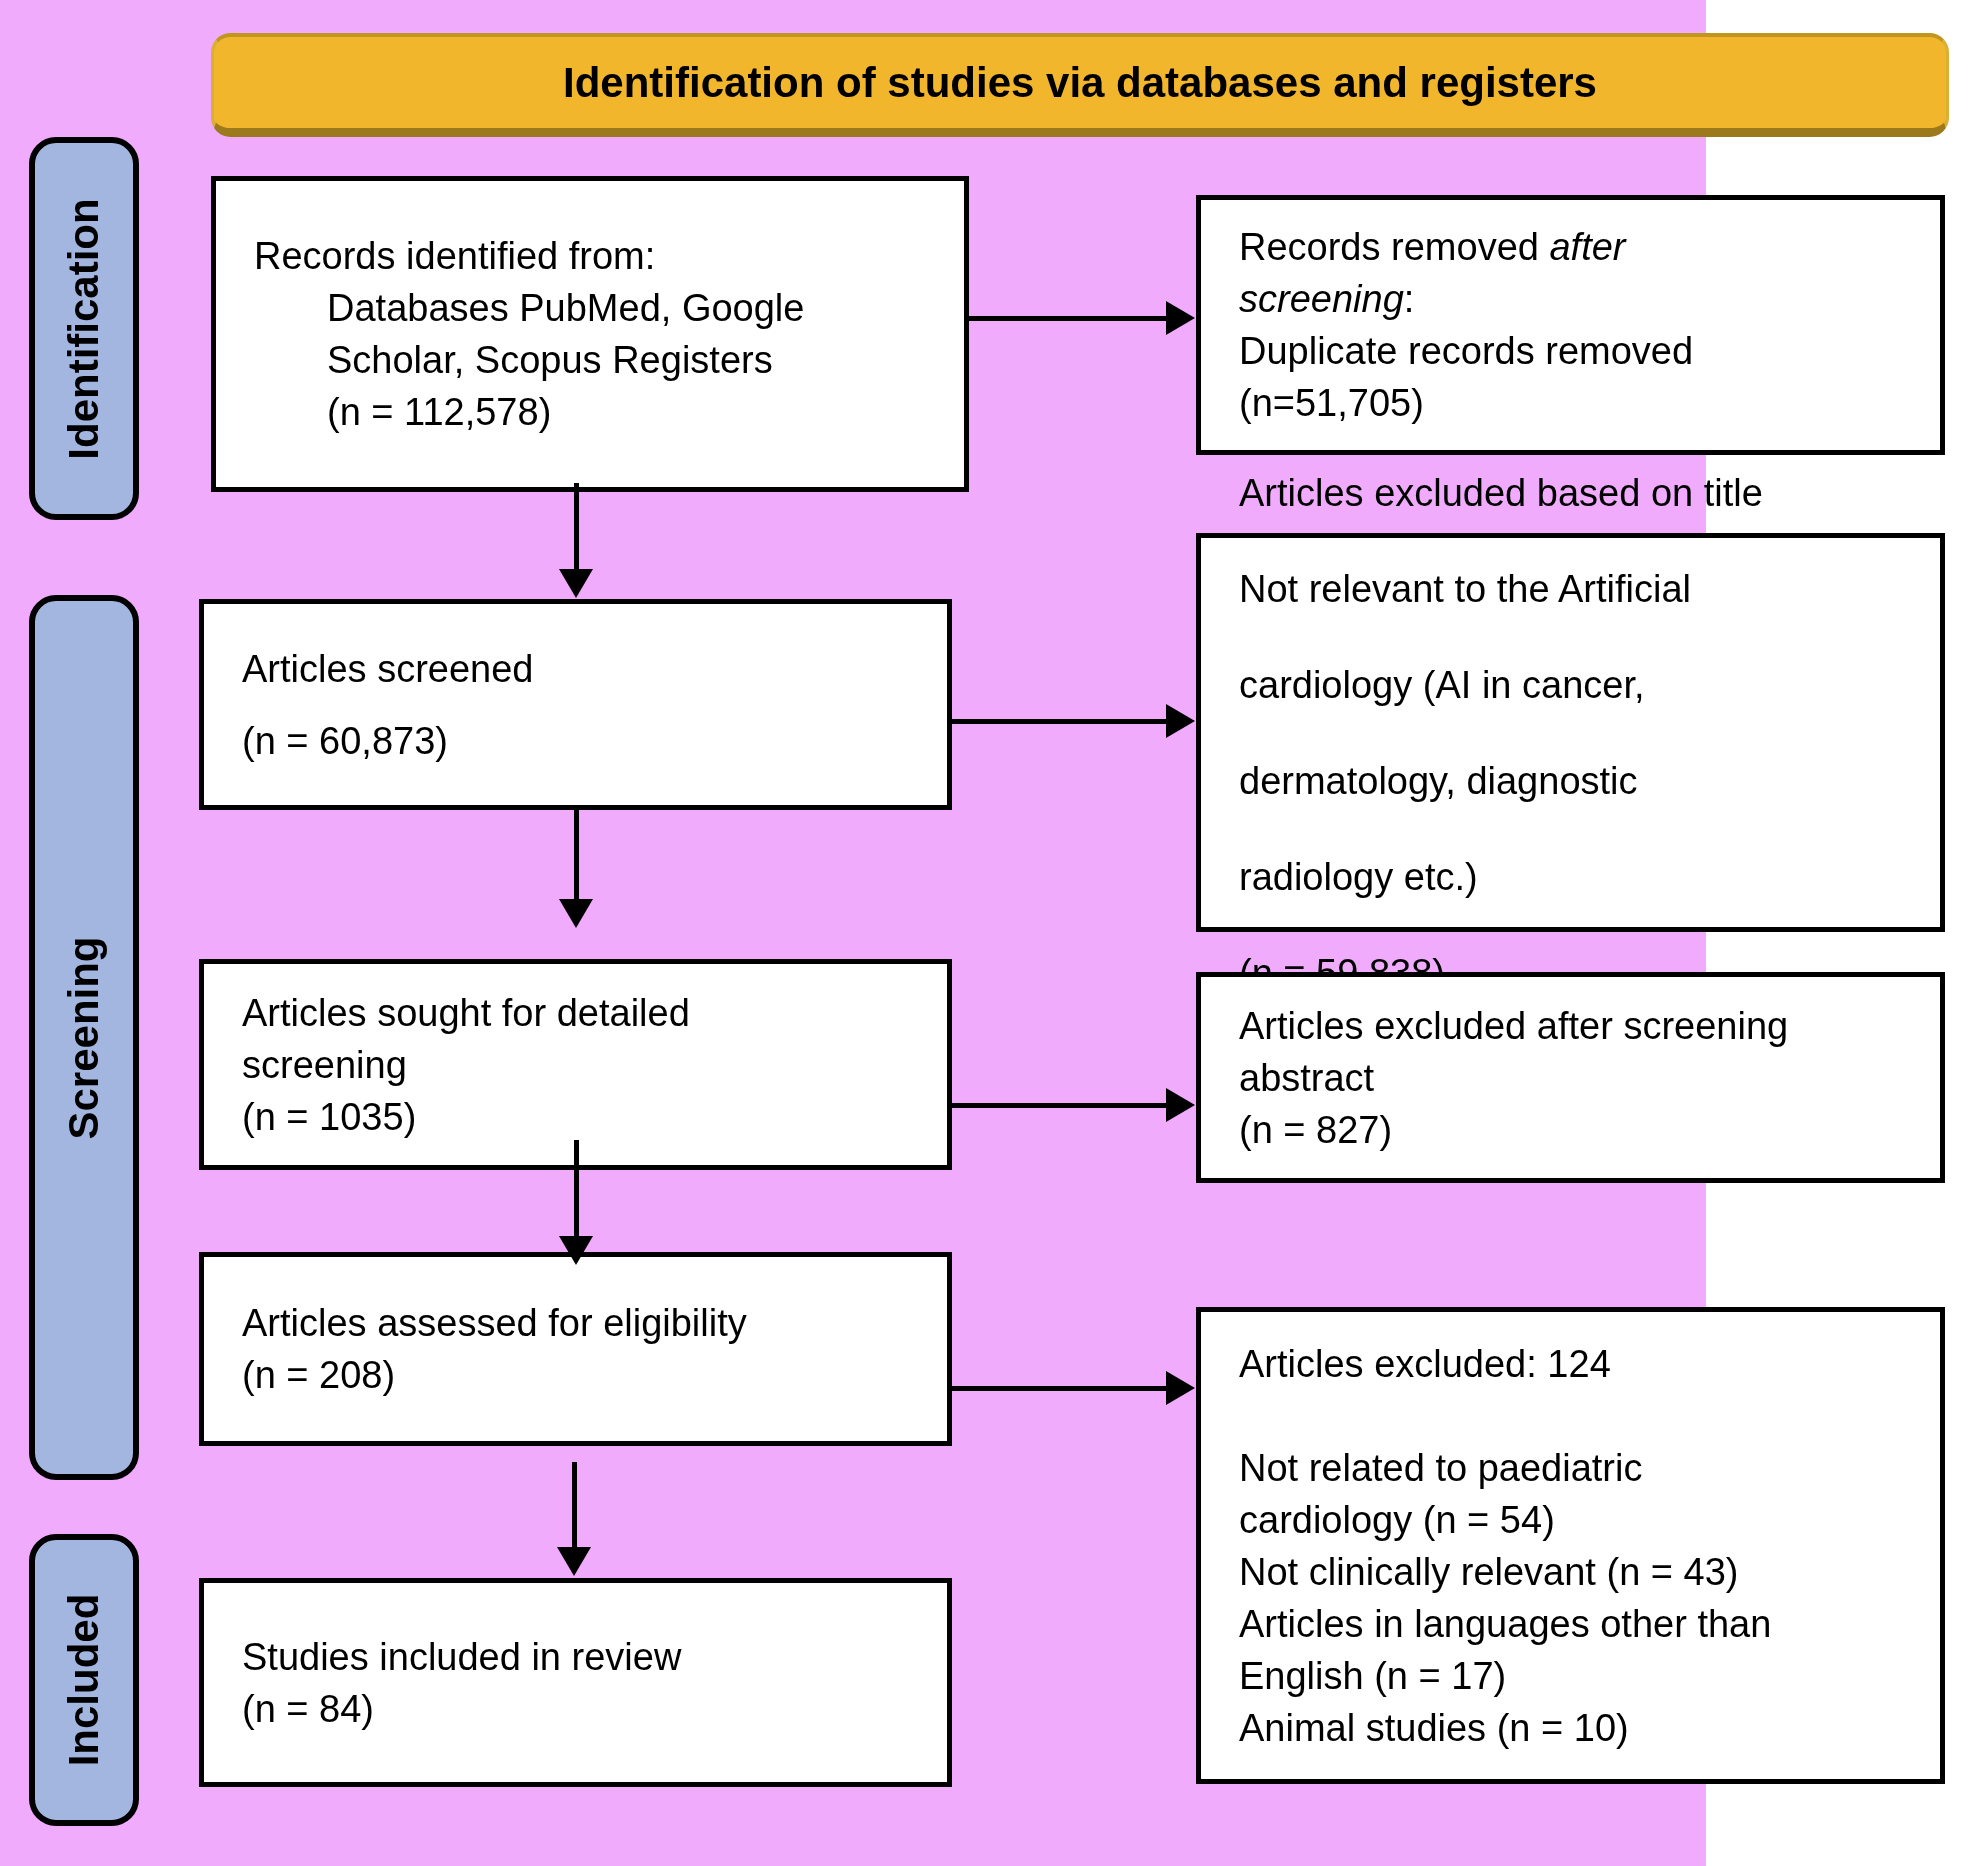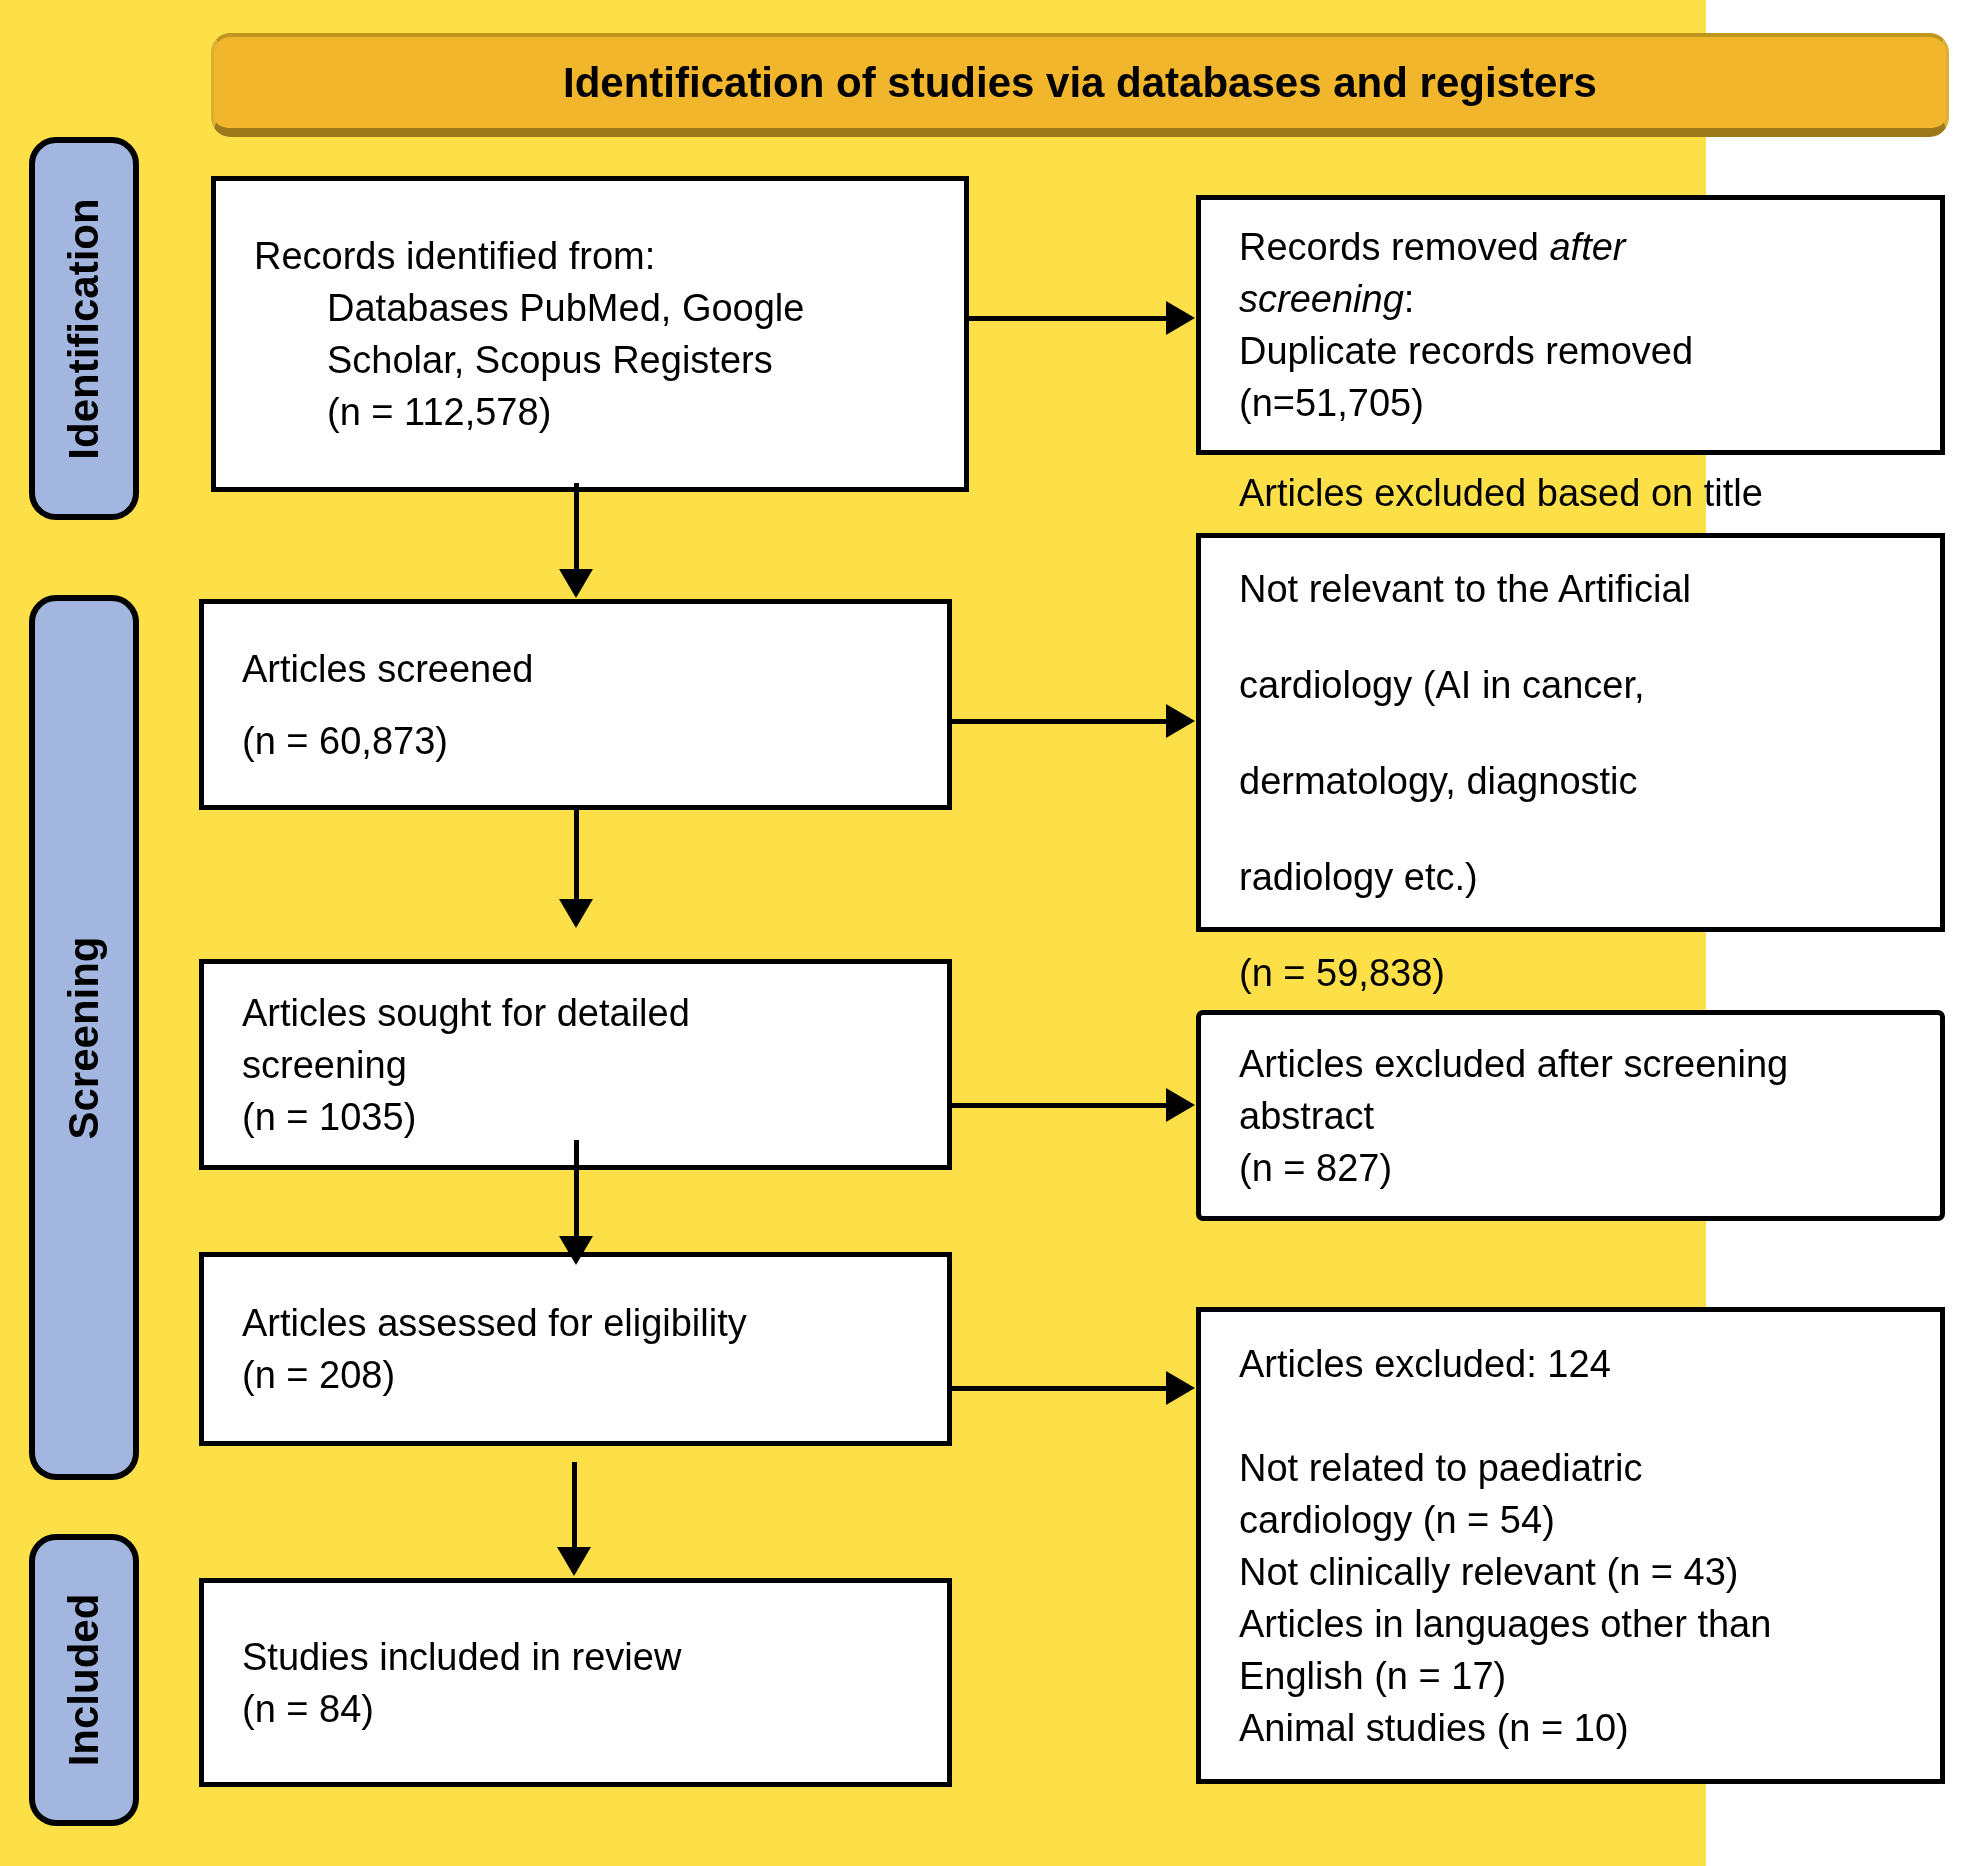--- a/index.html
+++ b/index.html
@@ -1,21 +1,21 @@
 <!DOCTYPE html>
 <html style="font-size:10.4px"><head>
 <meta charset="utf-8">
 <style>
   * { box-sizing: border-box; margin: 0; padding: 0; }
   html, body { background: #ffffff; }
   .canvas {
     position: relative;
     width: 1706px;
     height: 1867px;
-    background: #fde047;
+    background: #f0abfc;
     font-family: "Liberation Sans", sans-serif;
     color: #000000;
   }
 
   
   .banner {
     position: absolute;
     left: 211px; top: 33px; width: 1738px; height: 104px;
     background: #F2B62C;
     border-top: 4.6px solid #C1961F;
@@ -131,21 +131,21 @@
 
   <div class="box" style="left:1196px; top:533px; width:749px; height:399px;gap:44px;">
     <div class="line">Articles excluded based on title</div>
     <div class="line">Not relevant to the Artificial</div>
     <div class="line">cardiology (AI in cancer,</div>
     <div class="line">dermatology, diagnostic</div>
     <div class="line">radiology etc.)</div>
     <div class="line">(n = 59,838)</div>
   </div>
 
-  <div class="box" style="left:1196px; top:1010px; width:749px; height:211px;border-radius:7px;">
+  <div class="box" style="left:1196px; top:972px; width:749px; height:211px;">
     <div class="line">Articles excluded after screening</div>
     <div class="line">abstract</div>
     <div class="line">(n = 827)</div>
   </div>
 
   <div class="box" style="left:1196px; top:1307px; width:749px; height:477px;">
     <div class="line">Articles excluded: 124</div>
     <div class="line"></div>
     <div class="line">Not related to paediatric</div>
     <div class="line">cardiology (n = 54)</div>

